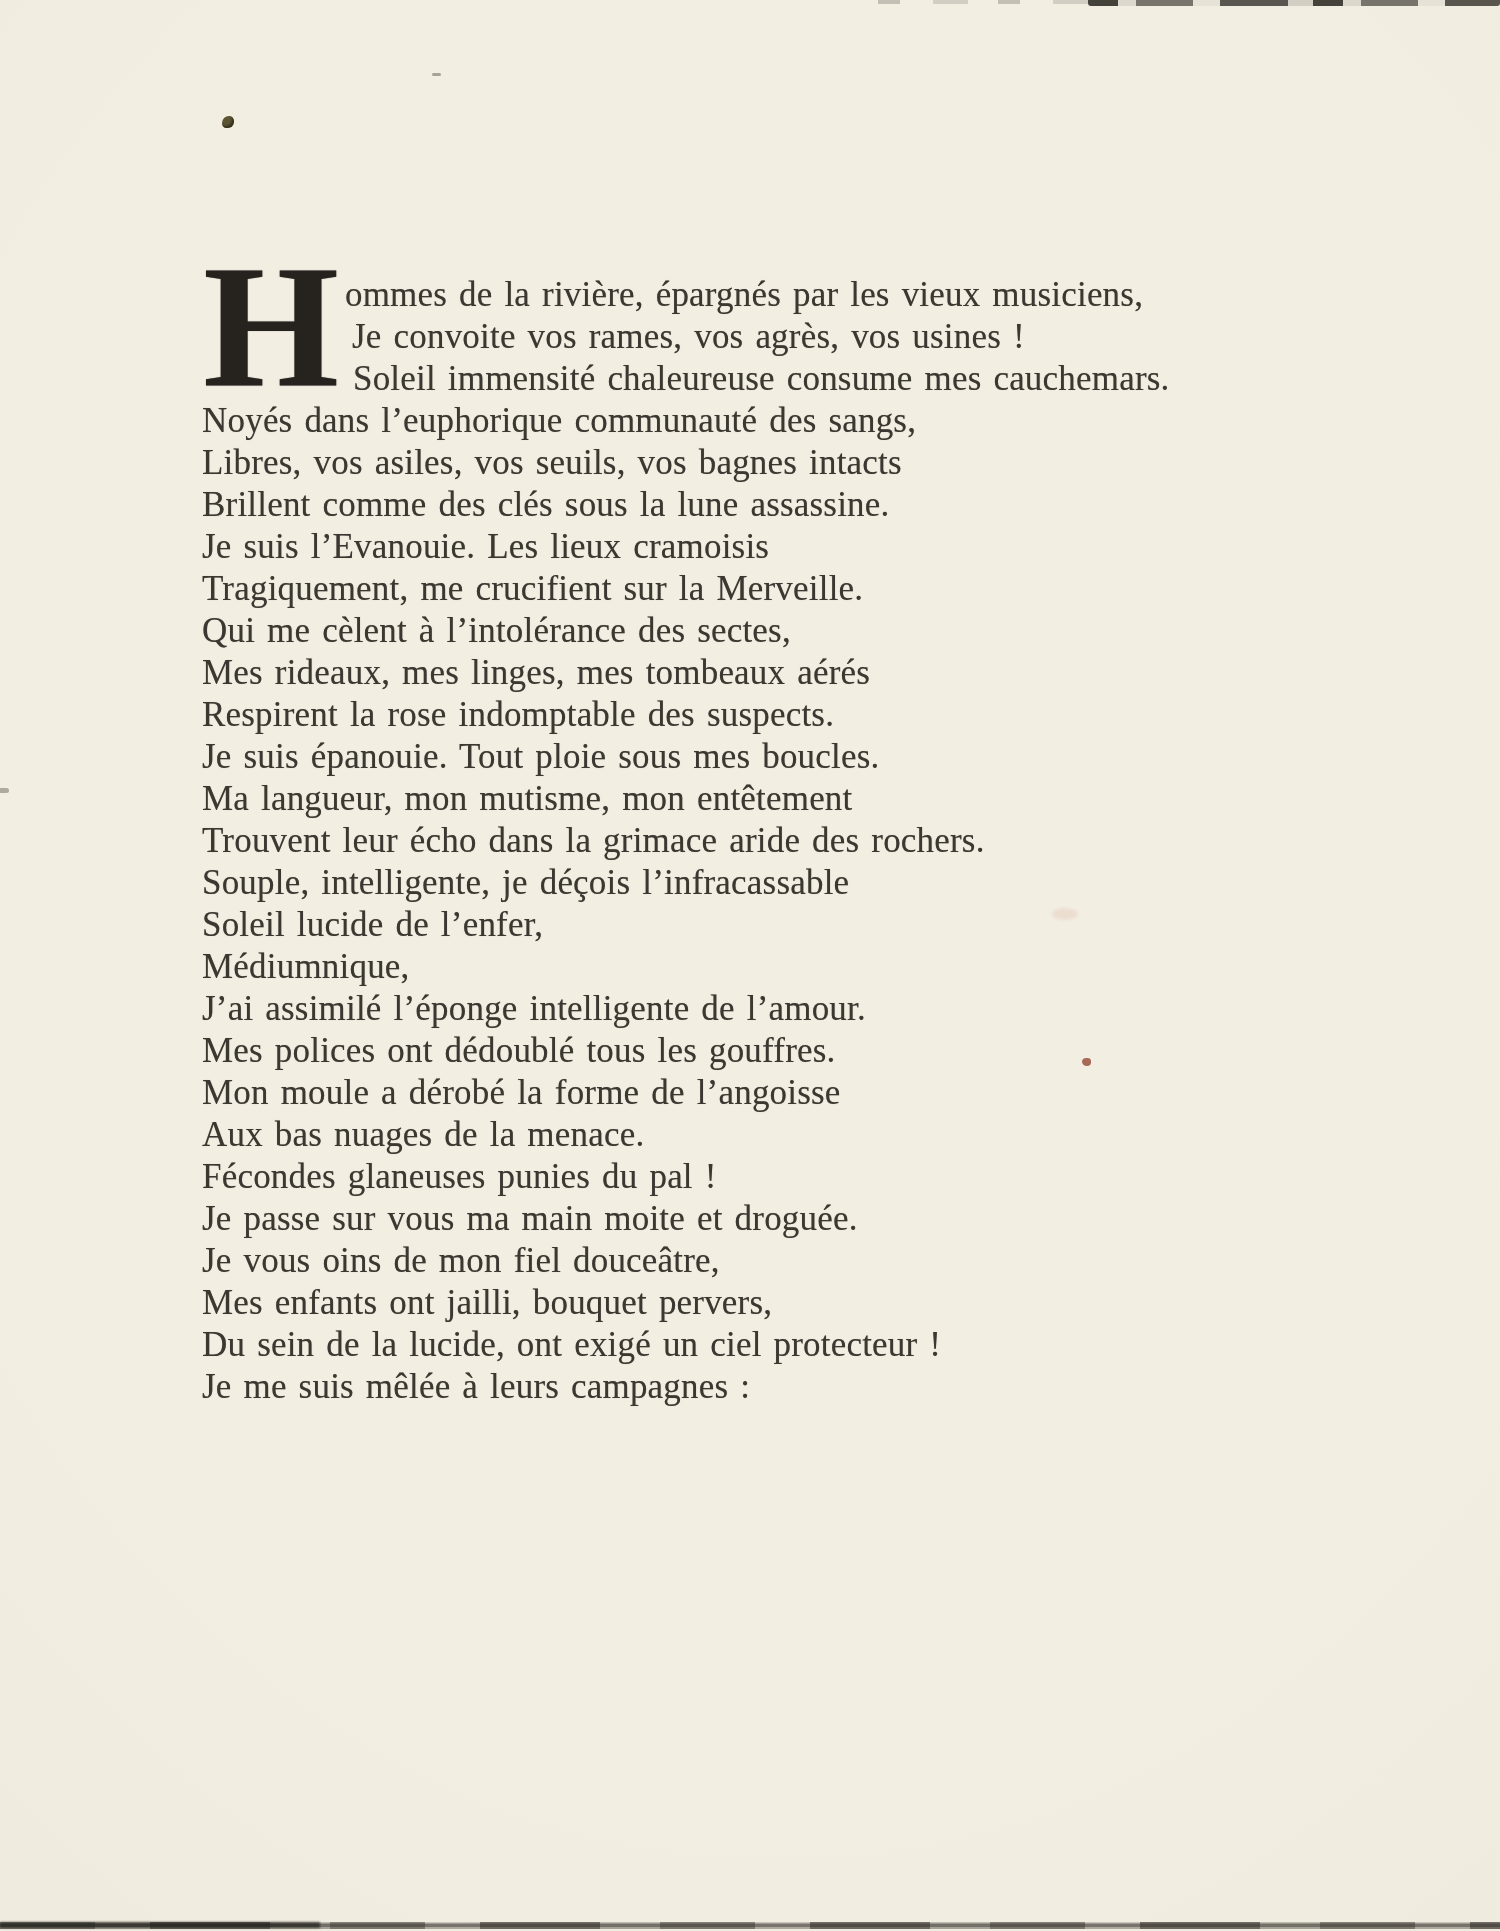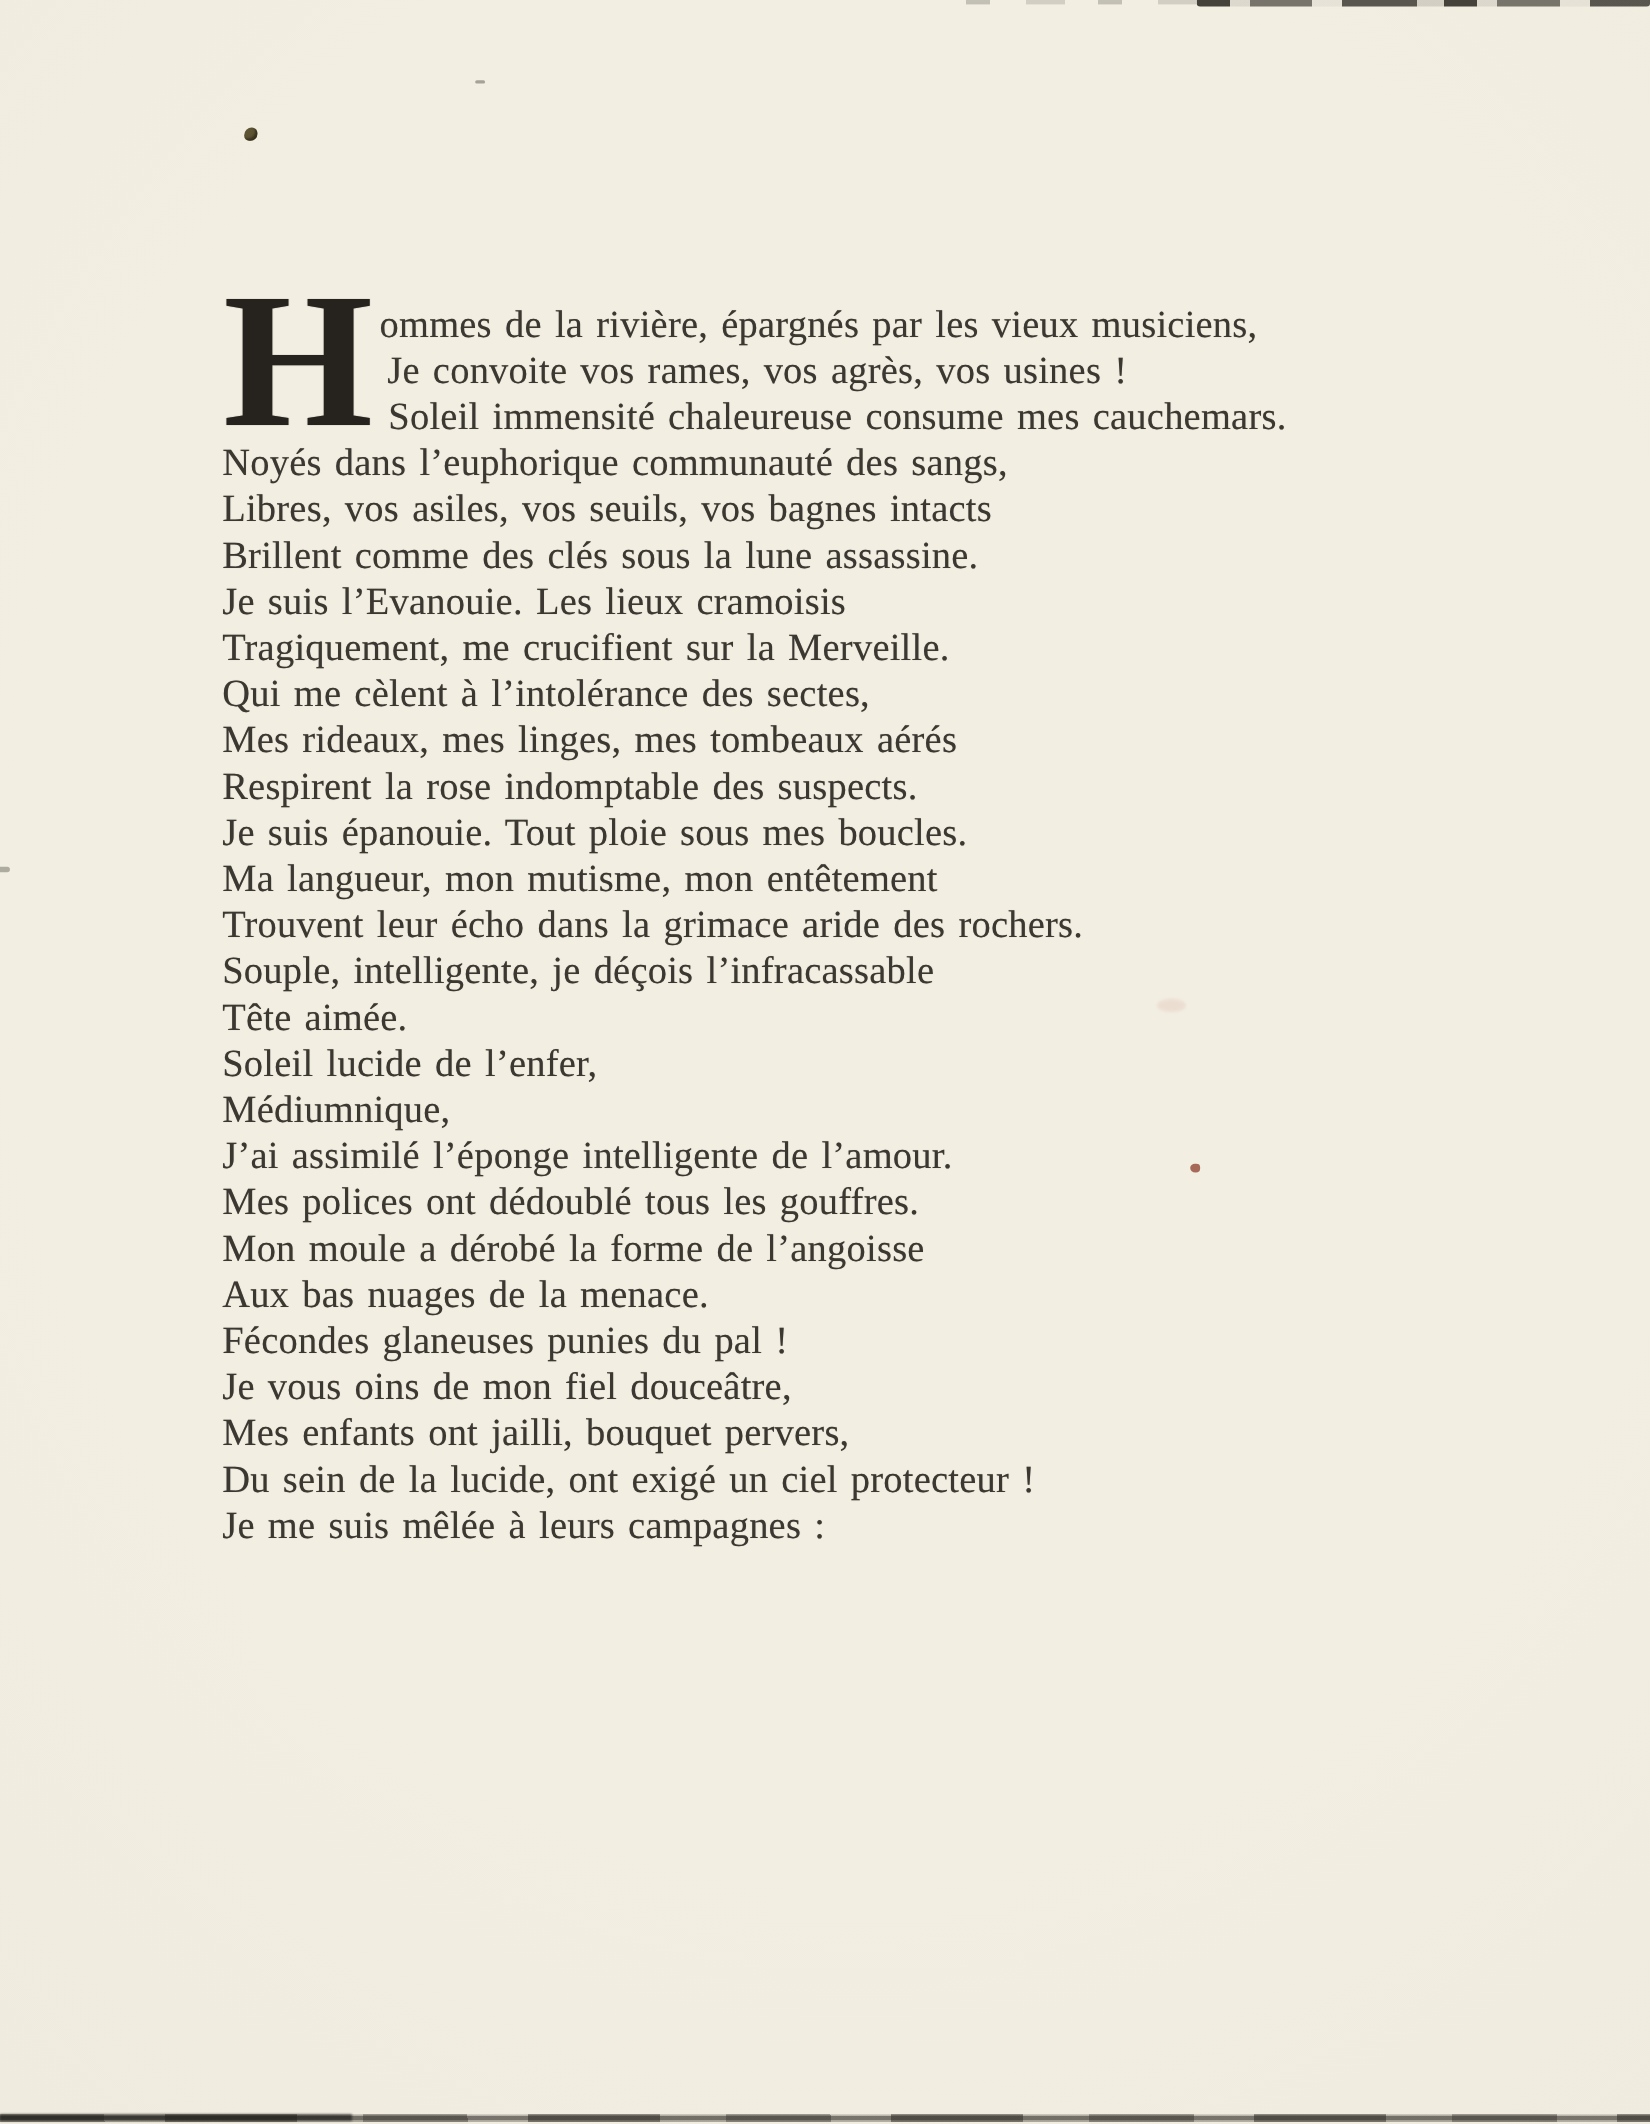--- a/index.html
+++ b/index.html
@@ -121,28 +121,28 @@
         <div class="line">Brillent comme des clés sous la lune assassine.</div>
         <div class="line">Je suis l’Evanouie. Les lieux cramoisis</div>
         <div class="line">Tragiquement, me crucifient sur la Merveille.</div>
         <div class="line">Qui me cèlent à l’intolérance des sectes,</div>
         <div class="line">Mes rideaux, mes linges, mes tombeaux aérés</div>
         <div class="line">Respirent la rose indomptable des suspects.</div>
         <div class="line">Je suis épanouie. Tout ploie sous mes boucles.</div>
         <div class="line">Ma langueur, mon mutisme, mon entêtement</div>
         <div class="line">Trouvent leur écho dans la grimace aride des rochers.</div>
         <div class="line">Souple, intelligente, je déçois l’infracassable</div>
-        <div class="line">Tête aimée.</div>
         <div class="line">Soleil lucide de l’enfer,</div>
         <div class="line">Médiumnique,</div>
         <div class="line">J’ai assimilé l’éponge intelligente de l’amour.</div>
         <div class="line">Mes polices ont dédoublé tous les gouffres.</div>
         <div class="line">Mon moule a dérobé la forme de l’angoisse</div>
         <div class="line">Aux bas nuages de la menace.</div>
         <div class="line">Fécondes glaneuses punies du pal !</div>
+        <div class="line">Je passe sur vous ma main moite et droguée.</div>
         <div class="line">Je vous oins de mon fiel douceâtre,</div>
         <div class="line">Mes enfants ont jailli, bouquet pervers,</div>
         <div class="line">Du sein de la lucide, ont exigé un ciel protecteur !</div>
         <div class="line">Je me suis mêlée à leurs campagnes :</div>
       </div>
   </div>
 
   <div class="artifact smudge-bottom"></div>
   <div class="artifact smudge-bottom-left"></div>
 </div>

